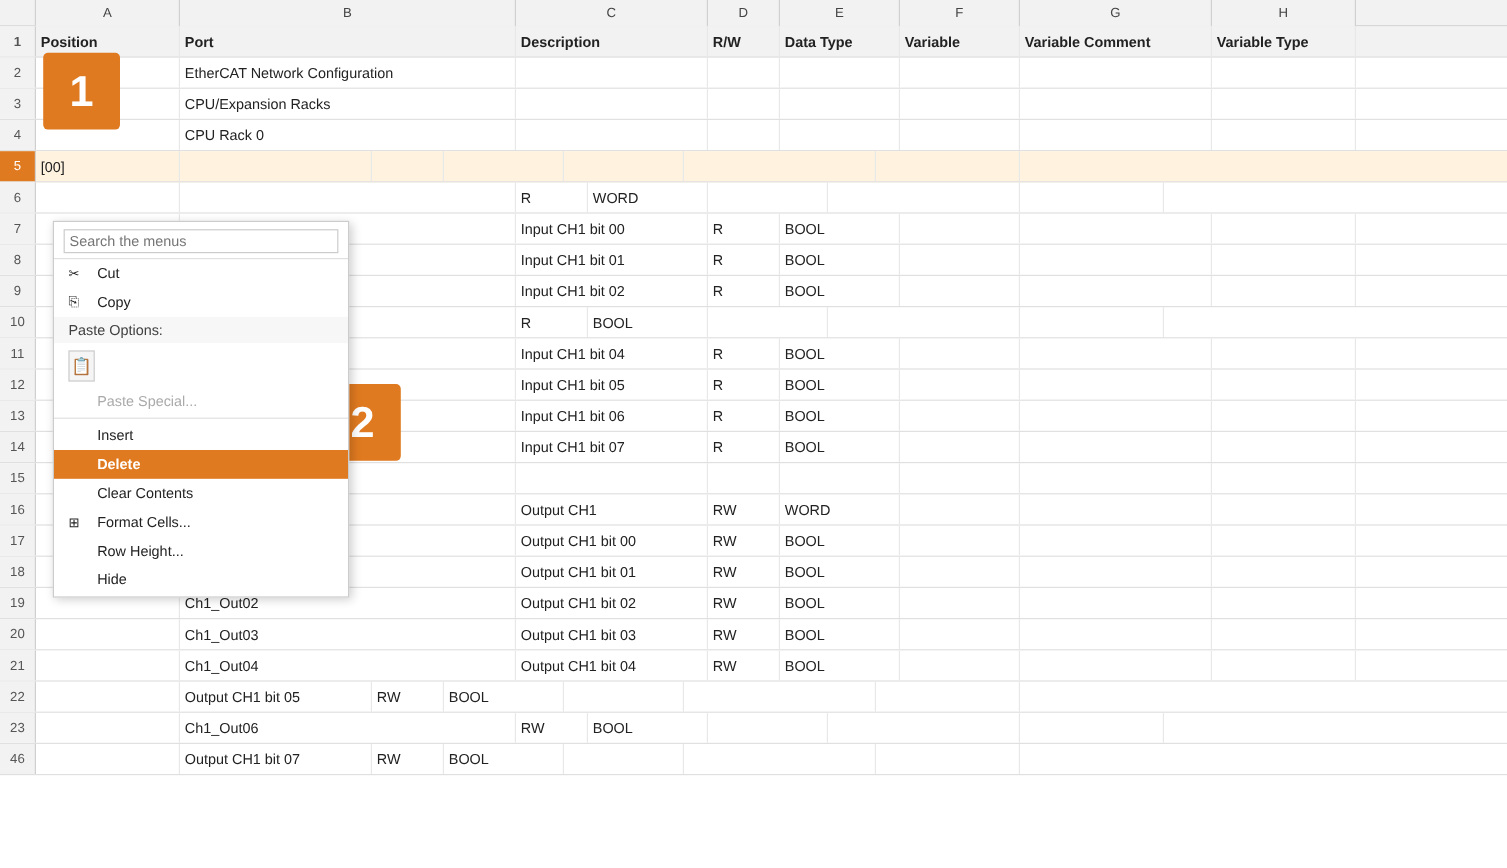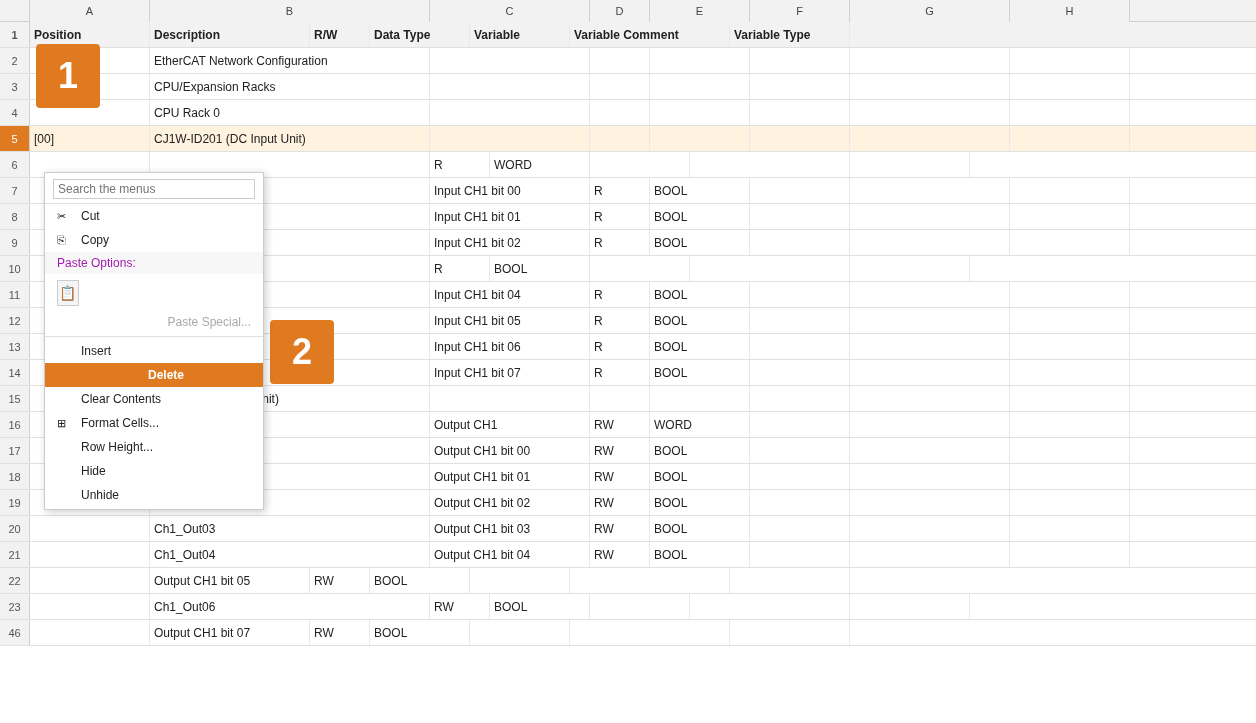--- a/index.html
+++ b/index.html
@@ -40,50 +40,50 @@
       color: white; font-size: 36px; font-weight: bold;
       border-radius: 4px;
       position: absolute;
     }
     .badge-1 { top: 44px; left: 36px; }
     .badge-2 { top: 320px; left: 270px; }
 
     
     .context-menu {
       position: absolute;
-      top: 172px;
+      top: 184px;
       left: 44px;
-      width: 220px;
+      width: 247px;
       background: #fff;
       border: 1px solid #ccc;
       box-shadow: 2px 2px 8px rgba(0,0,0,0.2);
       z-index: 100;
       padding: 2px 0;
     }
     .ctx-search {
       padding: 4px 8px;
       border-bottom: 1px solid #e0e0e0;
       color: #555;
       font-size: 12px;
     }
     .ctx-item {
       display: flex; align-items: center;
       padding: 5px 12px;
       cursor: pointer;
       font-size: 12px;
       color: #222;
     }
-    .ctx-item.disabled { color: #aaa; justify-content: flex-end; }
-    .ctx-item.highlighted { background: #e07a20; color: white; font-weight: bold; justify-content: center; }
+    .ctx-item.disabled { color: #aaa; }
+    .ctx-item.highlighted { background: #e07a20; color: white; font-weight: bold; }
     .ctx-icon { width: 18px; margin-right: 6px; font-size: 11px; }
     .ctx-separator { height: 1px; background: #e0e0e0; margin: 2px 0; }
     .ctx-paste-header {
       padding: 4px 12px;
       font-size: 12px;
-      color: #a21caf;
+      color: #404040;
       background: #f7f7f7;
     }
     .ctx-paste-icon {
       padding: 6px 12px 4px;
       color: #aaa;
       display: flex; align-items: center;
     }
     .paste-icon-box {
       width: 22px; height: 26px; border: 1px solid #ccc; background: #f5f5f5;
       display: inline-flex; align-items: center; justify-content: center;
@@ -109,20 +109,21 @@
     <div class="col-header-cell col-e">E</div>
     <div class="col-header-cell col-f">F</div>
     <div class="col-header-cell col-g">G</div>
     <div class="col-header-cell col-h">H</div>
   </div>
 
   <div class="rows-container" id="rows-container">
   <div class="sheet-row header-row">
         <div class="row-num">1</div>
         <div class="cell col-a">Position</div>
+        <div class="cell col-b">Port</div>
         <div class="cell col-c">Description</div>
         <div class="cell col-d">R/W</div>
         <div class="cell col-e">Data Type</div>
         <div class="cell col-f">Variable</div>
         <div class="cell col-g">Variable Comment</div>
         <div class="cell col-h">Variable Type</div>
       </div>
       <div class="sheet-row">
         <div class="row-num">2</div>
         <div class="cell col-a"></div>
@@ -152,21 +153,20 @@
         <div class="cell col-c"></div>
         <div class="cell col-d"></div>
         <div class="cell col-e"></div>
         <div class="cell col-f"></div>
         <div class="cell col-g"></div>
         <div class="cell col-h"></div>
       </div>
       <div class="sheet-row selected-row">
         <div class="row-num row-selected-num">5</div>
         <div class="cell col-a">[00]</div>
-        <div class="cell col-b">CJ1W-ID201 (DC Input Unit)</div>
         <div class="cell col-c"></div>
         <div class="cell col-d"></div>
         <div class="cell col-e"></div>
         <div class="cell col-f"></div>
         <div class="cell col-g"></div>
         <div class="cell col-h"></div>
       </div>
       <div class="sheet-row">
         <div class="row-num">6</div>
         <div class="cell col-a"></div>
@@ -412,19 +412,15 @@
         <span>Format Cells...</span>
       </div>
       <div class="ctx-item">
         <span class="ctx-icon"></span>
         <span>Row Height...</span>
       </div>
       <div class="ctx-item">
         <span class="ctx-icon"></span>
         <span>Hide</span>
       </div>
-      <div class="ctx-item">
-        <span class="ctx-icon"></span>
-        <span>Unhide</span>
-      </div>
     </div>
 
 </div>
 
 </body></html>

